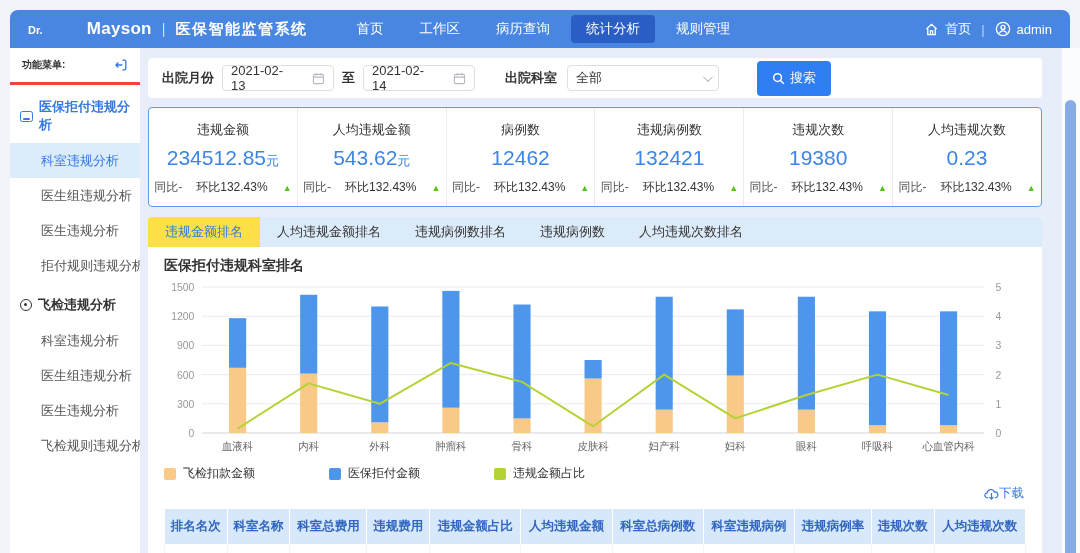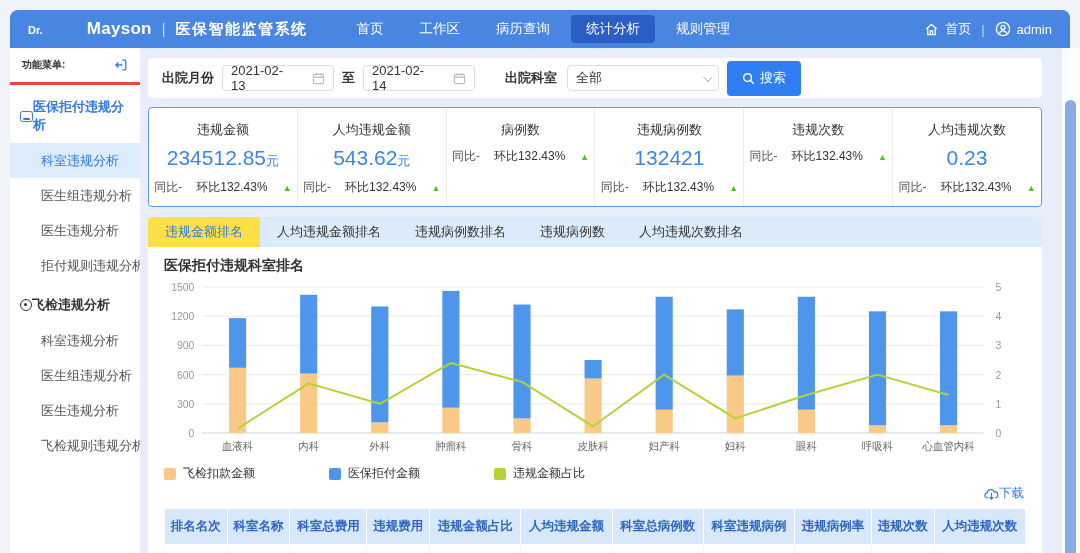--- a/index.html
+++ b/index.html
@@ -31,21 +31,21 @@
   
   .main-row { position:absolute; left:10px; top:48px; width:1070px; height:505px; display:flex; }
 
   .sidebar { width:130px; background:#fff; flex-shrink:0; }
   .sb-head {
     height:37px; display:flex; align-items:center; justify-content:space-between;
     padding:0 12px; font-size:10px; font-weight:700; color:#333;
     border-bottom:3px solid #ef4444;
   }
   .sb-collapse { cursor:pointer; display:flex; }
-  .sb-group-head { display:flex; align-items:center; padding:13px 10px 9px; font-size:13px; font-weight:600; cursor:pointer; }
+  .sb-group-head { display:flex; align-items:center; gap:6px; padding:13px 10px 9px; font-size:13px; font-weight:600; cursor:pointer; }
   .sb-group-head.blue { color:#3579e2; }
   .sb-group-head.dark { color:#333; }
   .sb-item { height:35px; line-height:35px; padding-left:31px; font-size:13px; color:#555; cursor:pointer; white-space:nowrap; }
   .sb-item.active { background:#dcecfb; color:#3579e2; }
   .icon-monitor { width:13px; height:11px; border:1.5px solid currentColor; border-radius:2.5px; position:relative; flex-shrink:0; }
   .icon-monitor::after { content:""; position:absolute; left:2px; right:2px; bottom:1px; height:2px; background:currentColor; border-radius:1px; }
   .icon-target { width:12px; height:12px; border:1.5px solid currentColor; border-radius:50%; position:relative; flex-shrink:0; }
   .icon-target::after { content:""; position:absolute; left:3px; top:3px; width:3px; height:3px; background:currentColor; border-radius:50%; }
 
   .content { flex:1; background:#e7eef9; padding:10px 20px 0 8px; display:flex; flex-direction:column; min-width:0; }
@@ -58,21 +58,21 @@
   .f-label { font-size:13px; font-weight:700; color:#333; white-space:nowrap; }
   .f-input, .f-select {
     height:26px; border:1px solid #dcdfe6; border-radius:4px; background:#fff;
     display:flex; align-items:center; justify-content:space-between;
     padding:0 8px; font-size:13px; color:#333; cursor:pointer;
   }
   .f-input { width:112px;gap:15px; }
   .f-select { width:152px; margin-left:2px; }
   .chevron { width:7px; height:7px; border-right:1.5px solid #b4bac4; border-bottom:1.5px solid #b4bac4; transform:rotate(45deg) translateY(-2px); }
   .search-btn {
-    height:35px; background:#2f7ef2; color:#fff; border:none;
+    margin-left:30px; height:35px; background:#2f7ef2; color:#fff; border:none;
     border-radius:4px; font-size:13px; display:flex; align-items:center; gap:5px;
     padding:0 15px; cursor:pointer; font-family:inherit;
   }
 
   
   .stats-panel { height:100px; background:#fff; border:1px solid #6598e8; border-radius:4px; display:flex; margin-bottom:10px; flex-shrink:0; }
   .stat-card { flex:1; text-align:center; padding-top:13px; }
   .stat-card + .stat-card { border-left:1px solid #ececec; }
   .stat-label { font-size:13px; color:#333; }
   .stat-value { font-size:21px; color:#3d85e4; margin-top:7px; }
@@ -226,20 +226,21 @@
             <div class="stat-sub">
               <span class="stat-yoy">同比-</span>
               <span class="stat-mom">
                 <span>环比132.43%</span>
                 <span class="tri-up">▲</span>
               </span>
             </div>
           </div>
           <div class="stat-card">
             <div class="stat-label">病例数</div>
+            <div class="stat-value"><span>12462</span><span class="stat-unit"></span></div>
             <div class="stat-sub">
               <span class="stat-yoy">同比-</span>
               <span class="stat-mom">
                 <span>环比132.43%</span>
                 <span class="tri-up">▲</span>
               </span>
             </div>
           </div>
           <div class="stat-card">
             <div class="stat-label">违规病例数</div>
@@ -247,20 +248,21 @@
             <div class="stat-sub">
               <span class="stat-yoy">同比-</span>
               <span class="stat-mom">
                 <span>环比132.43%</span>
                 <span class="tri-up">▲</span>
               </span>
             </div>
           </div>
           <div class="stat-card">
             <div class="stat-label">违规次数</div>
+            <div class="stat-value"><span>19380</span><span class="stat-unit"></span></div>
             <div class="stat-sub">
               <span class="stat-yoy">同比-</span>
               <span class="stat-mom">
                 <span>环比132.43%</span>
                 <span class="tri-up">▲</span>
               </span>
             </div>
           </div>
           <div class="stat-card">
             <div class="stat-label">人均违规次数</div>

